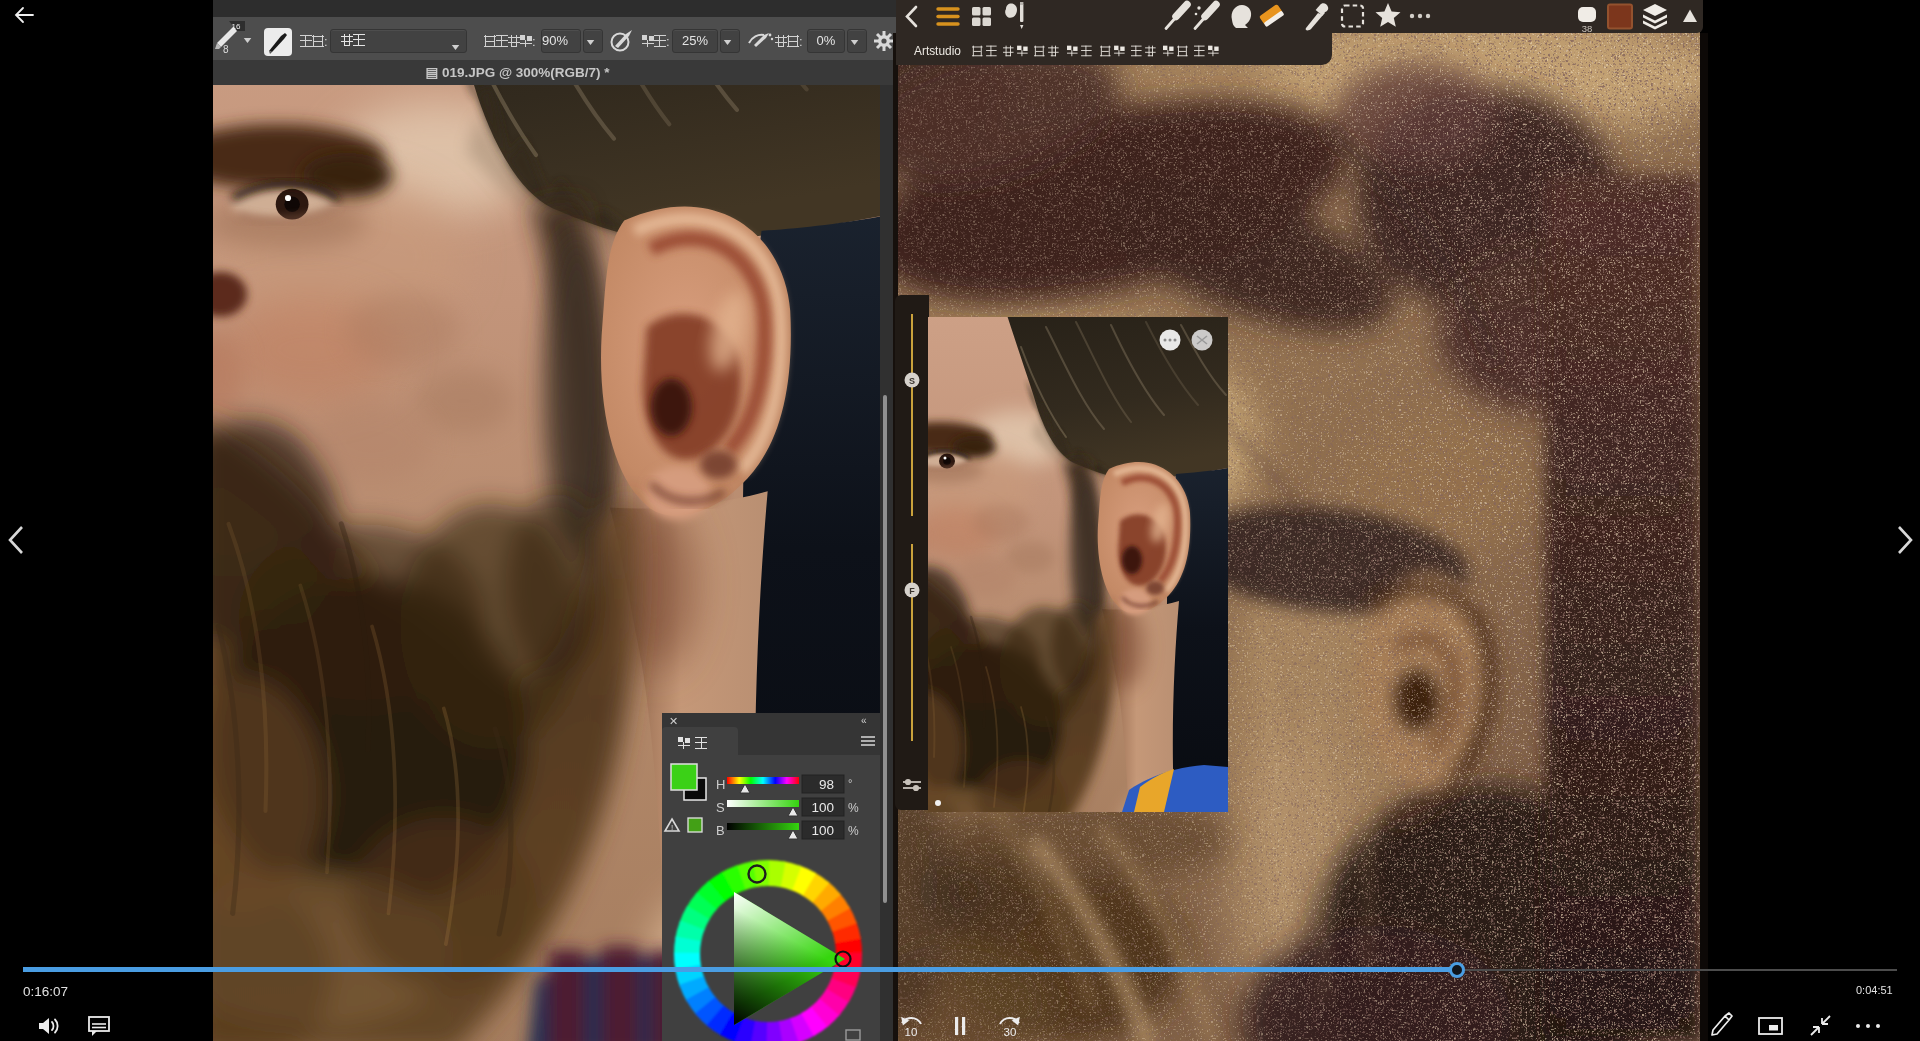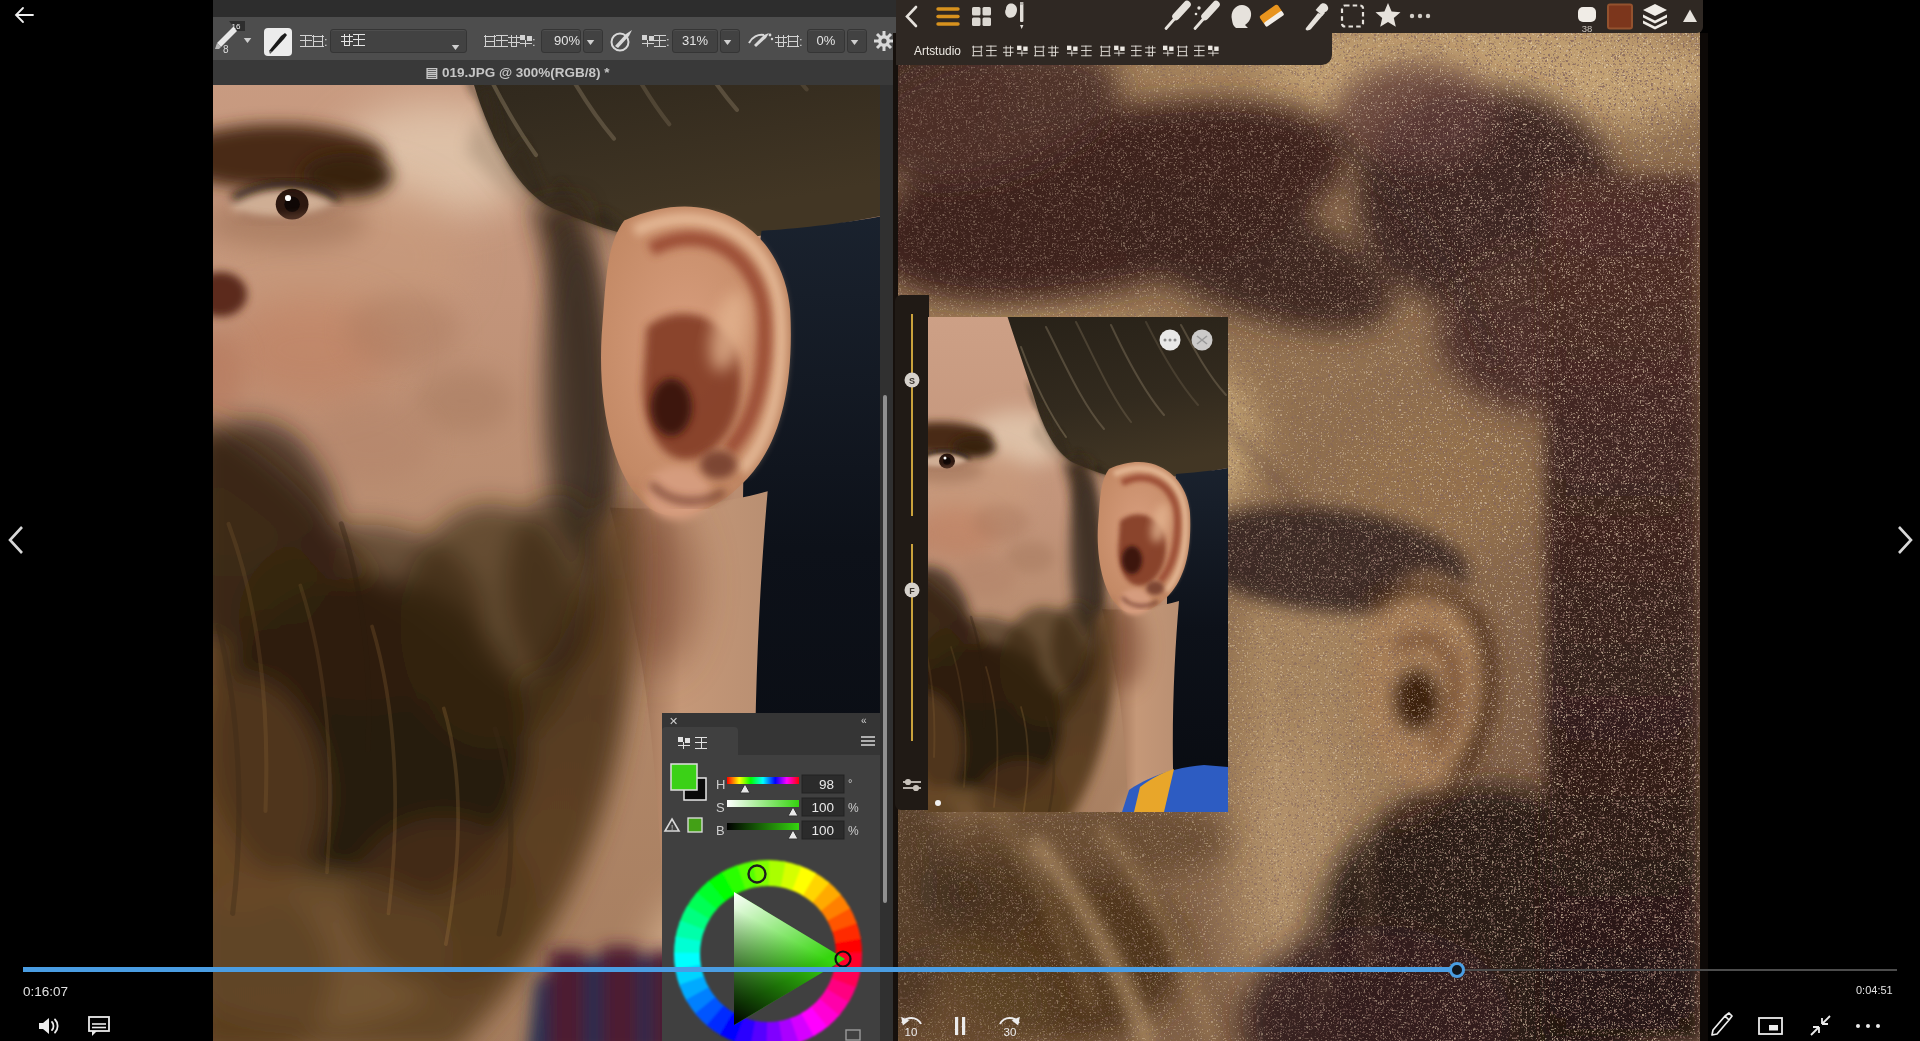--- a/index.html
+++ b/index.html
@@ -198,32 +198,32 @@
 <svg width="28" height="28" viewBox="0 0 28 28">
         <path d="M5,23 L17,8 L21,5 L23,7 L20,11 L8,24 Z" fill="#1a1a1a"></path>
         <path d="M5,23 L8,24 L6,26 Z" fill="#555"></path>
       </svg>
 </div>
 
 <span class="lbl" style="left:87px;top:17px;color:#d2d2d2"><i class="cj g1"></i><i class="cj g2"></i>:</span>
 <div class="box" style="left:117px;top:12px;width:137px;height:24px;line-height:22px;padding-left:10px"><i class="cj g3" style="color:#e4e4e4"></i><i class="cj g1" style="color:#e4e4e4"></i><span class="chev" style="right:8px;top:6px;position:absolute">▾</span></div>
 
 <span class="lbl" style="left:271px;top:17px"><i class="cj g2"></i><i class="cj g1"></i><i class="cj g3"></i><i class="cj g4"></i>:</span>
-<div class="box" style="left:328px;top:12px;width:40px;height:24px;line-height:22px;text-align:right">90%</div>
+<div class="box" style="left:328px;top:12px;width:40px;height:24px;line-height:22px;text-align:left">90%</div>
 <div class="box" style="left:370px;top:12px;width:20px;height:24px">
       <span class="chev" style="left:4px;top:6px;position:absolute">▾</span>
     </div>
 
 <svg class="ico" style="left:397px;top:12px" width="26" height="24" viewBox="0 0 26 24">
 <circle cx="10" cy="13" r="8.5" fill="none" stroke="#d8d8d8" stroke-width="2"></circle>
       <path d="M5,17 L16,5 L22,1 L19,7 L8,19 Z" fill="#d8d8d8"></path>
 </svg>
 
 <span class="lbl" style="left:429px;top:17px"><i class="cj g4"></i><i class="cj g1"></i>:</span>
-<div class="box" style="left:459px;top:12px;width:46px;height:24px;line-height:22px;text-align:center">31%</div>
+<div class="box" style="left:459px;top:12px;width:46px;height:24px;line-height:22px;text-align:center">25%</div>
 <div class="box" style="left:507px;top:12px;width:20px;height:24px">
       <span class="chev" style="left:4px;top:6px;position:absolute">▾</span>
     </div>
 
 <svg class="ico" style="left:533px;top:12px" width="30" height="24" viewBox="0 0 30 24">
 <path d="M3,14 C6,8 12,5 18,6" fill="none" stroke="#d8d8d8" stroke-width="2"></path>
       <path d="M8,16 L18,6 L23,4 L20,9 L10,18 Z" fill="#d8d8d8"></path>
       <circle cx="24" cy="6" r="1.4" fill="#d8d8d8"></circle>
       <circle cx="26" cy="10" r="1.2" fill="#d8d8d8"></circle>
 </svg>
@@ -240,21 +240,21 @@
         <g stroke="#d8d8d8" stroke-width="3">
           <line x1="11" y1="3" x2="11" y2="23"></line>
           <line x1="1" y1="13" x2="21" y2="13"></line>
           <line x1="4" y1="6" x2="18" y2="20"></line>
           <line x1="4" y1="20" x2="18" y2="6"></line>
         </g>
         <circle cx="11" cy="13" r="2.6" fill="#4d4d4d"></circle>
       </g>
 </svg>
 </div>
-<div class="abs" id="pstitle">▤ 019.JPG @ 300%(RGB/8) *</div>
+<div class="abs" id="pstitle">▤ 019.JPG @ 300%(RGB/7) *</div>
 <div class="abs" id="cv">
 <svg viewBox="-17.6 85.9 325.4 466.3" width="667" height="956">
       <use href="#messi"></use>
     </svg>
 </div>
 <div class="abs" id="gut"></div>
 <div class="abs" id="sbar"></div>
 
 <div class="abs" id="cpanel">
 <div class="abs" style="left:0;top:0;width:218px;height:42px;background:#353535"></div>

